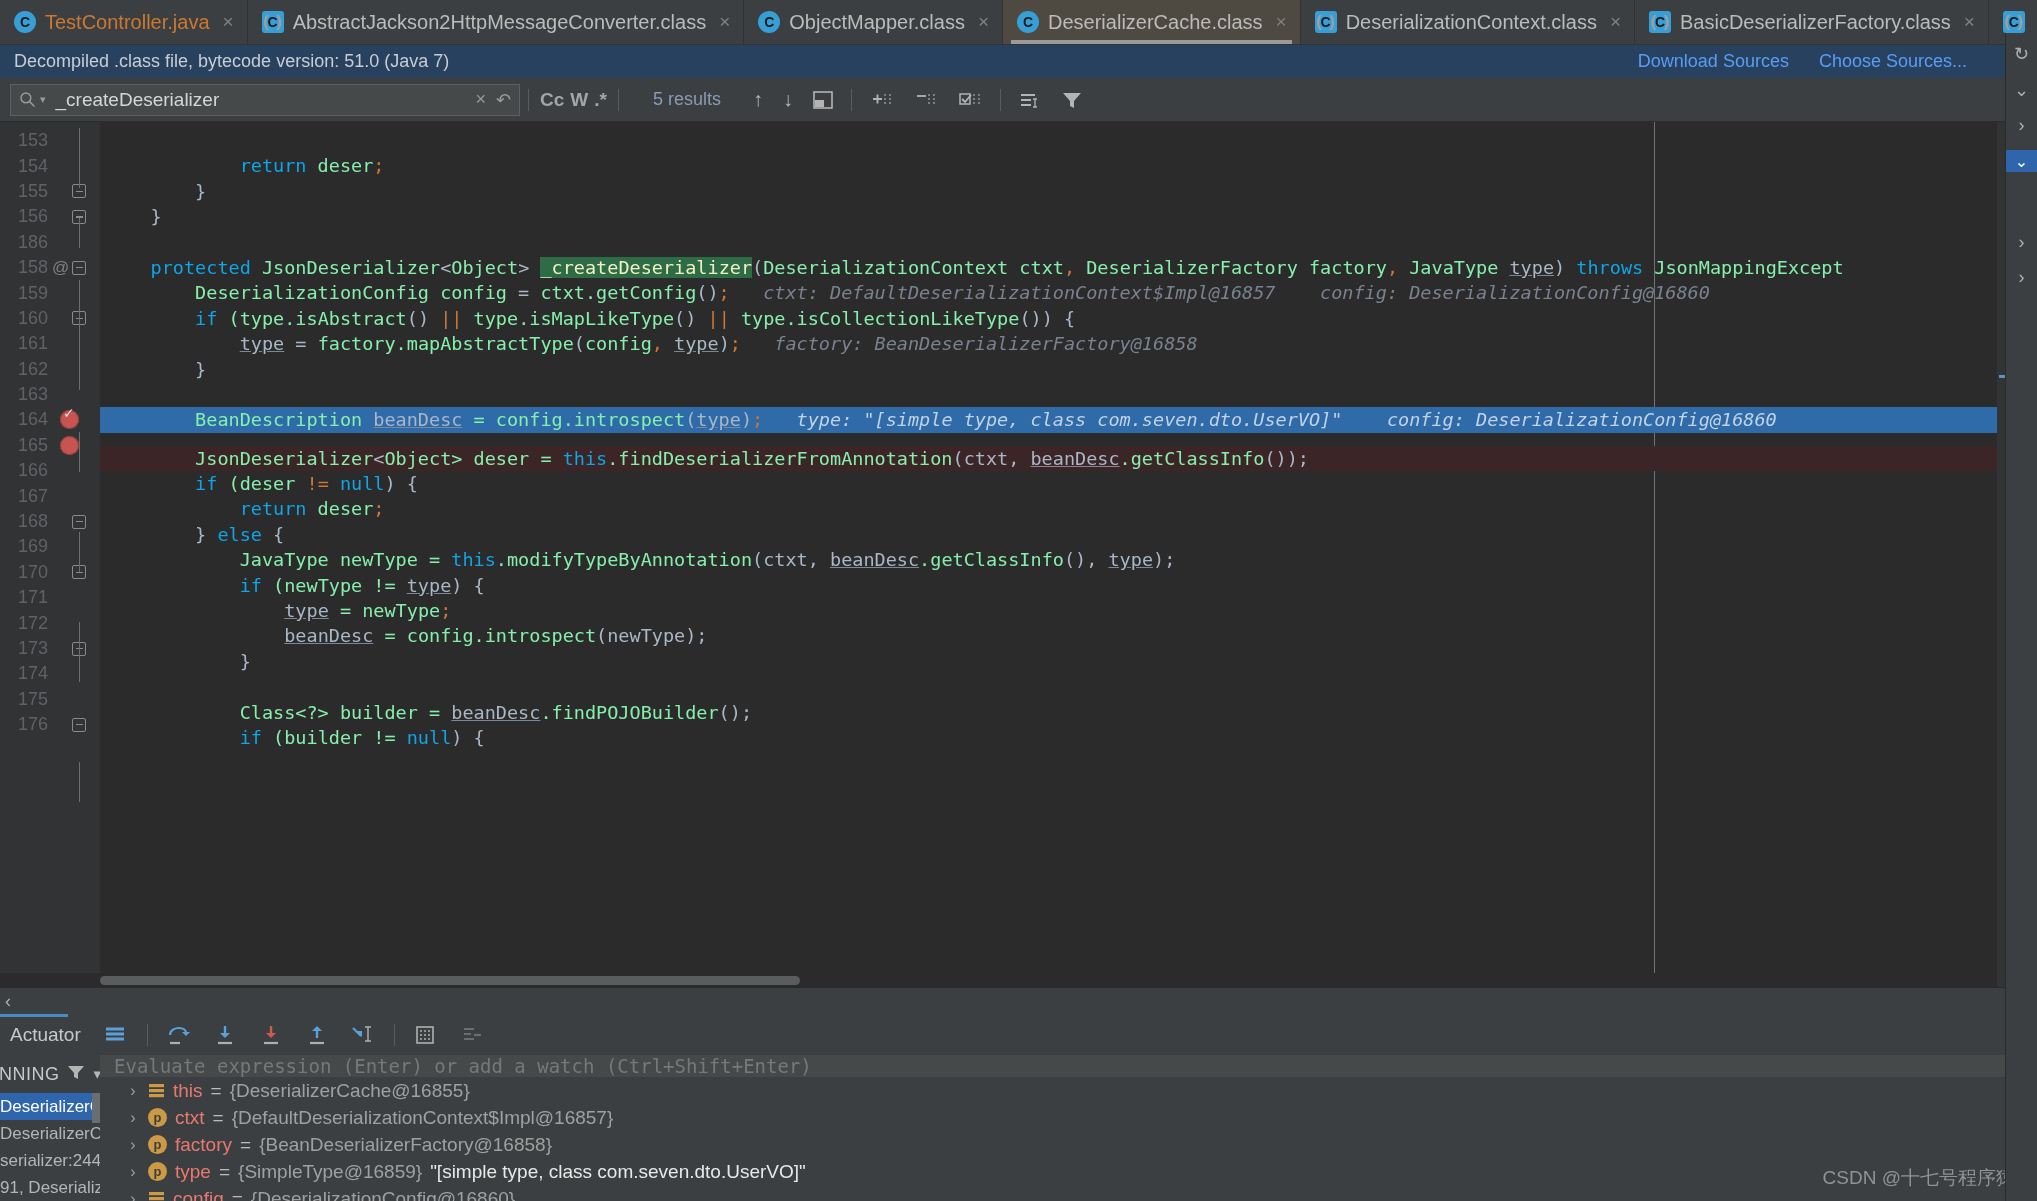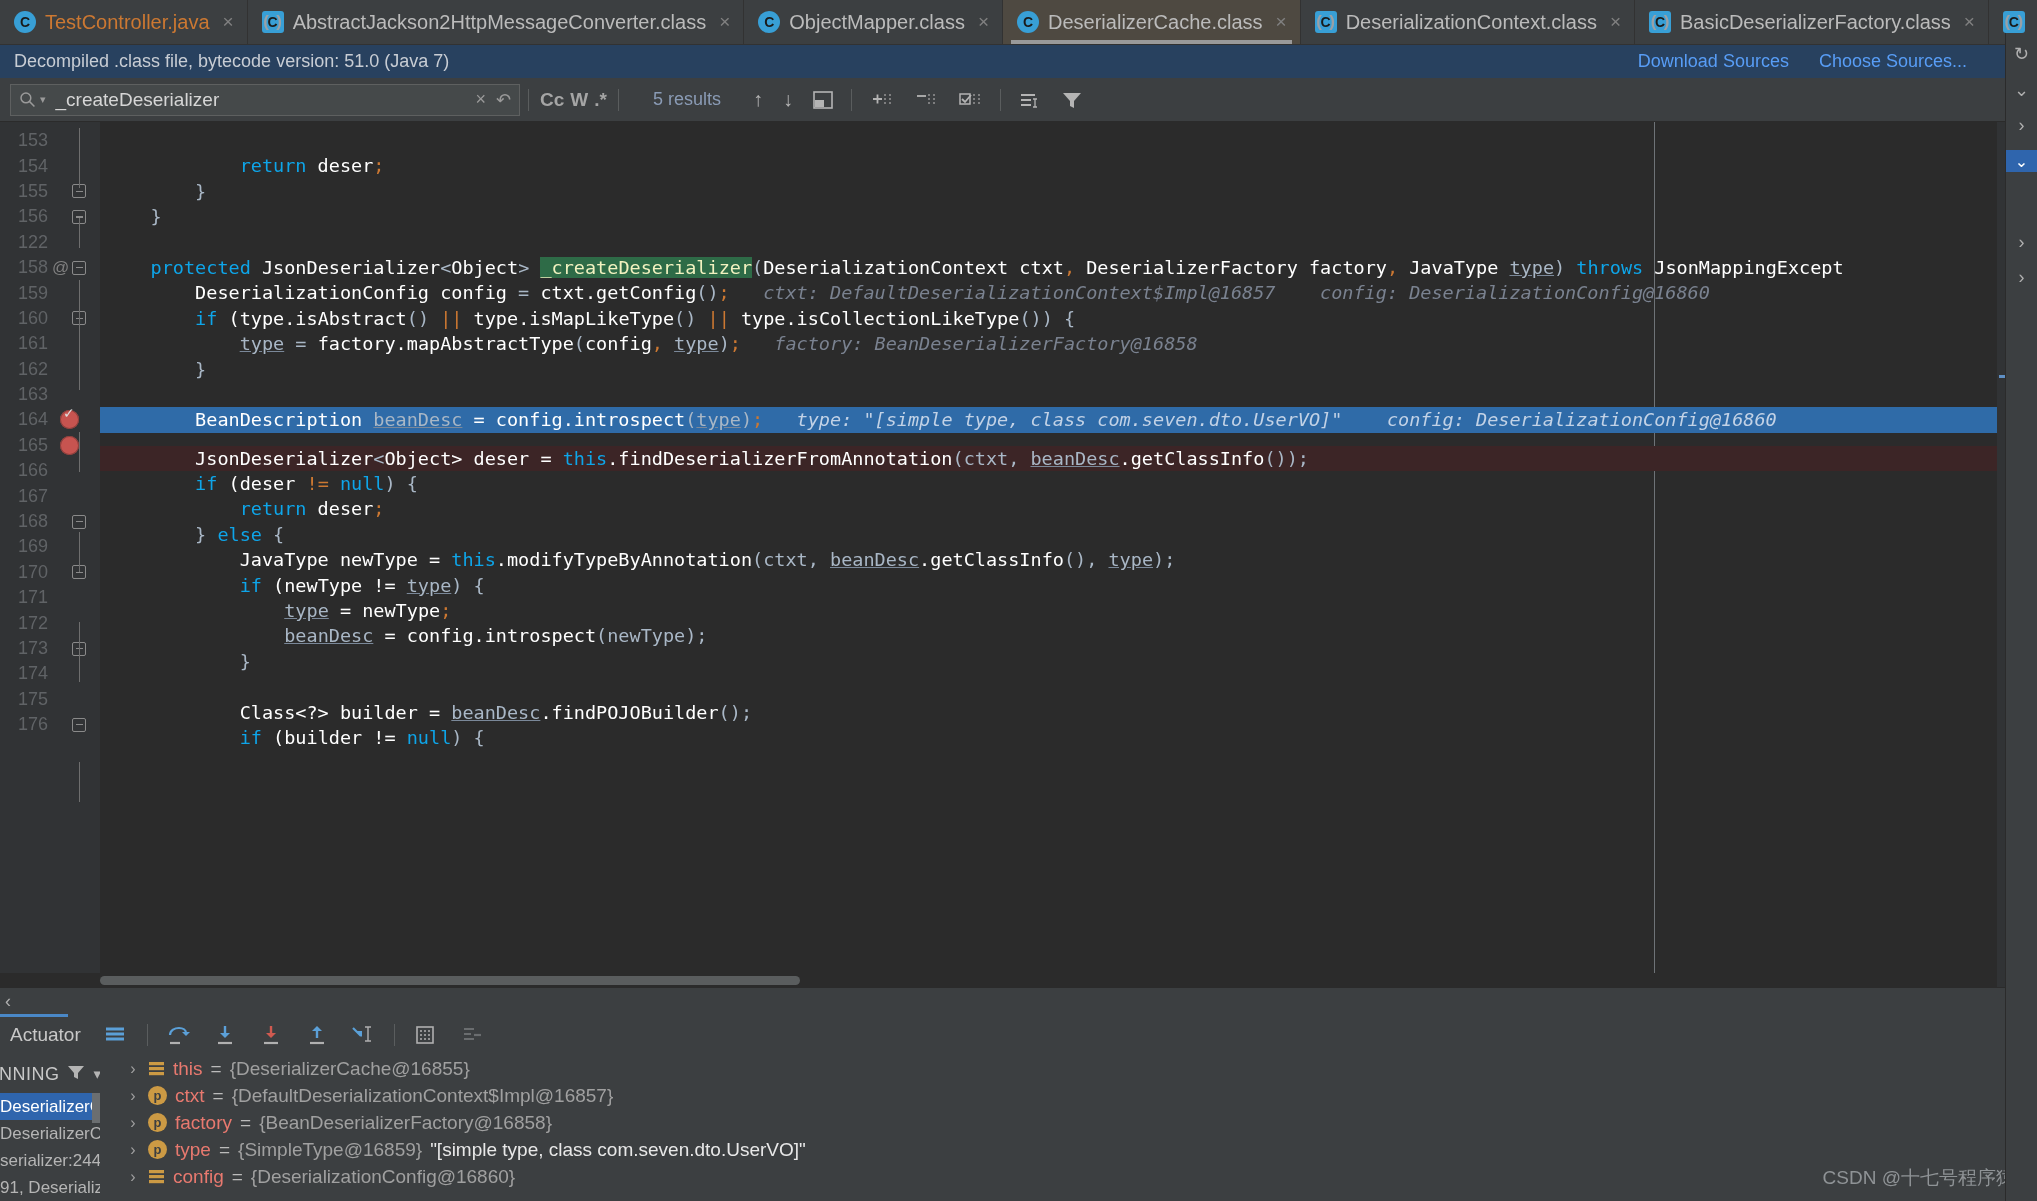--- a/index.html
+++ b/index.html
@@ -97,21 +97,21 @@
   .code-area { flex:1 1 auto; position:relative; overflow:hidden; background:#2b2b2b; padding-top:6px; }
   .code-line {
     height: 25.4px; line-height: 25.4px; white-space: pre;
     font-family: "DejaVu Sans Mono", monospace; font-size: 18.5px; color:#a9b7c6;
     padding-left: 6px; position:relative;
   }
   .code-line.hl { background:#2f6ba8; }
   .code-line.err { background:#3c2526;margin-top:13px; }
 
   .kw  { color:#0ea5e9; }
-  .typ { color:#ffffff; }
+  .typ { color:#86efac; }
   .punc{ color:#a9b7c6; }
   .semi{ color:#cc7832; }
   .under { text-decoration: underline; text-decoration-color:#7a8899; }
   .hit-cur { background:#2e6b47; color:#f2f2c0; }
   .hint { color:#7a8290; font-style: italic; }
   .hl .hint { color:#c2d2e6; }
 
   .editor-right-gut {
     position:absolute; right:0; top:0; bottom:0; width:40px; background:#313335;
   }
@@ -340,21 +340,21 @@
           <span class="lineno">155</span>
           <span class="gutter-at"></span>
           <span class="fold"></span>
         </div>
         <div class="gutter-row">
           <span class="lineno">156</span>
           <span class="gutter-at"></span>
           <span class="fold"></span>
         </div>
         <div class="gutter-row">
-          <span class="lineno">122</span>
+          <span class="lineno">186</span>
           <span class="gutter-at"></span>
         </div>
         <div class="gutter-row">
           <span class="lineno">158</span>
           <span class="gutter-at">@</span>
           <span class="fold"></span>
         </div>
         <div class="gutter-row">
           <span class="lineno">159</span>
           <span class="gutter-at"></span>
@@ -565,20 +565,23 @@
       <div id="frames-list">
           <div class="frame-row sel">DeserializerCach</div>
           <div class="frame-row">DeserializerCach</div>
           <div class="frame-row">serializer:244, D</div>
           <div class="frame-row">91, Deserializer</div>
         </div>
       <div class="frames-scroll"></div>
     </div>
 
     <div class="vars-pane">
+      <div class="eval-bar">
+        <span>Evaluate expression (Enter) or add a watch (Ctrl+Shift+Enter)</span>
+      </div>
       <div id="vars-list">
           <div class="var-row">
             <span class="chev">›</span>
             <span class="vicon-obj"><svg width="17" height="17" viewBox="0 0 17 17">
                 <rect x="1" y="2" width="15" height="3.2" fill="#cc9a44"></rect>
                 <rect x="1" y="7" width="15" height="3.2" fill="#cc9a44"></rect>
                 <rect x="1" y="12" width="15" height="3.2" fill="#cc9a44"></rect>
               </svg></span>
             <span class="vname">this</span>
             <span class="veq">=</span>

